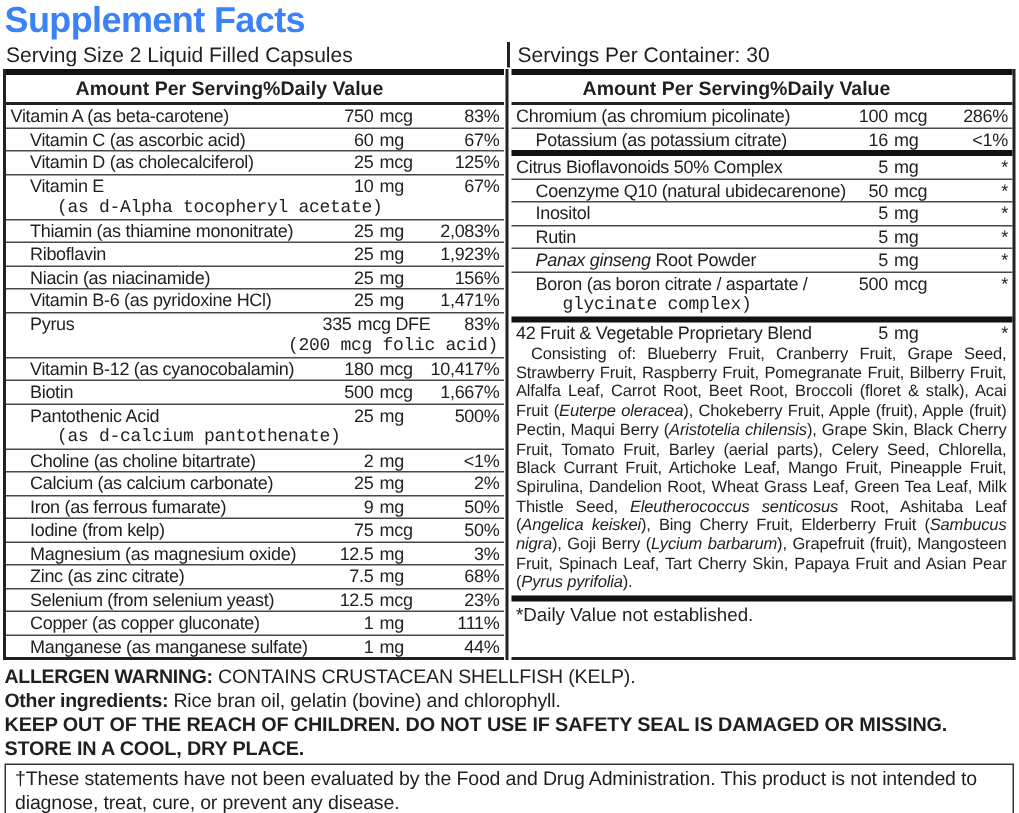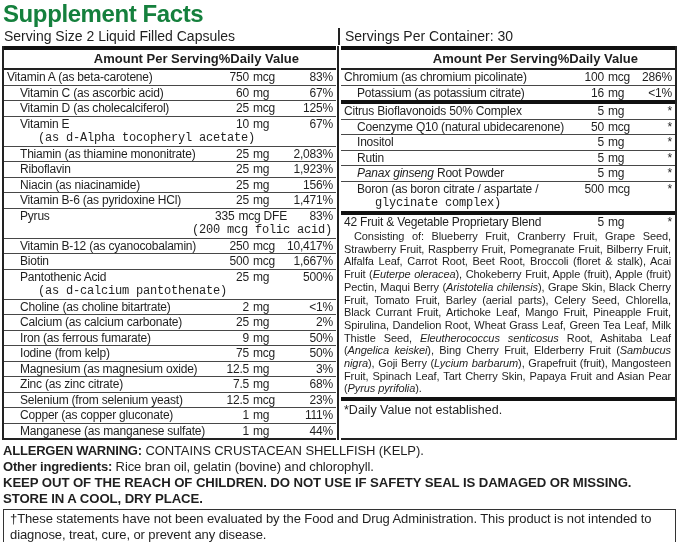--- a/index.html
+++ b/index.html
@@ -1,43 +1,43 @@
 <!DOCTYPE html>
 <html><head>
 <meta charset="utf-8">
 <style>
   html,body{margin:0;padding:0;}
   body{
     width:679px;height:542px;overflow:hidden;background:#ffffff;
     font-family:"Liberation Sans", sans-serif;color:#1f1f1f;position:relative;
   }
   .label{padding:0 2px;}
-  .title{font-size:24px;line-height:26px;font-weight:bold;letter-spacing:-0.4px;color:#15803d;margin:1px 0 1px 1px;}
+  .title{font-size:24px;line-height:26px;font-weight:bold;letter-spacing:-0.4px;color:#3b82f6;margin:1px 0 1px 1px;}
   .serving-row{display:flex;font-size:14px;line-height:17px;margin:0 0 1px 0;align-items:stretch;}
   .serving-left{width:334px;padding-left:2px;}
   .mid-div{width:2px;background:#222;}
   .serving-right{padding-left:5px;}
   .columns{display:flex;align-items:stretch;}
   .col{box-sizing:border-box;}
   .col.left{width:334px;border-left:2px solid #222;border-bottom:2px solid #222;}
   .gap-div{width:2px;background:#222;margin:0 2px 0 1px;}
   .col.right{flex:1;border-right:2px solid #222;border-bottom:2px solid #222;}
   .bar{height:4px;background:#111;}
-  .thead{display:flex;justify-content:flex-end;font-weight:bold;font-size:13px;line-height:16px;
+  .thead{display:flex;justify-content:center;font-weight:bold;font-size:13px;line-height:16px;
          padding:1px 3px;border-bottom:2px solid #222;}
   .thead .dvh{margin-right:34px;}
   .rows .row + .row{border-top:1px solid #484848;padding-left:16px;}
   .row{font-size:12px;line-height:14.5px;letter-spacing:-0.2px;padding:0 3px;}
   .rline{display:flex;align-items:baseline;}
   .lbl{flex:1 1 auto;min-width:0;white-space:nowrap;overflow:hidden;}
   .num{flex:0 0 auto;min-width:26px;text-align:right;white-space:nowrap;}
   .unit{flex:0 0 auto;min-width:34px;padding-left:4px;white-space:nowrap;}
   .dv{flex:0 0 46px;text-align:right;white-space:nowrap;}
   .col.right .unit{min-width:30px;}
-  .col.right .dv{flex-basis:34px;}
+  .col.right .dv{flex-basis:34px;margin-left:12px;}
   .sub{padding-left:18px;white-space:nowrap;overflow:hidden;font-family:Liberation Mono, monospace;}
   .sub.subright{text-align:right;padding-left:0;padding-right:1px;}
   .blend-desc{font-size:11px;line-height:12.7px;letter-spacing:-0.1px;text-align:justify;
               padding:1px 4px 2px 3px;text-indent:10px;}
   .dv-note{font-size:12.5px;line-height:15px;padding:2px 3px 1px;}
   .footer{margin:3px 0 0 1px;}
   .oi{font-size:13px;line-height:15.5px;letter-spacing:-0.1px;}
   .oi b{letter-spacing:-0.2px;}
   .warning{font-size:13.2px;line-height:15.5px;font-weight:bold;letter-spacing:-0.1px;margin-top:1px;}
   .disclaimer{border:1.5px solid #333;margin:3px 1px 0 0;padding:1px 6px 2px;font-size:13px;line-height:15.5px;letter-spacing:-0.1px;}
@@ -135,21 +135,21 @@
               <span class="lbl">Pyrus</span>
               <span class="num">335</span>
               <span class="unit">mcg DFE</span>
               <span class="dv">83%</span>
             </div>
             <div class="sub subright">(200 mcg folic acid)</div>
           </div>
           <div class="row">
             <div class="rline">
               <span class="lbl">Vitamin B-12 (as cyanocobalamin)</span>
-              <span class="num">250</span>
+              <span class="num">180</span>
               <span class="unit">mcg</span>
               <span class="dv">10,417%</span>
             </div>
           </div>
           <div class="row">
             <div class="rline">
               <span class="lbl">Biotin</span>
               <span class="num">500</span>
               <span class="unit">mcg</span>
               <span class="dv">1,667%</span>

